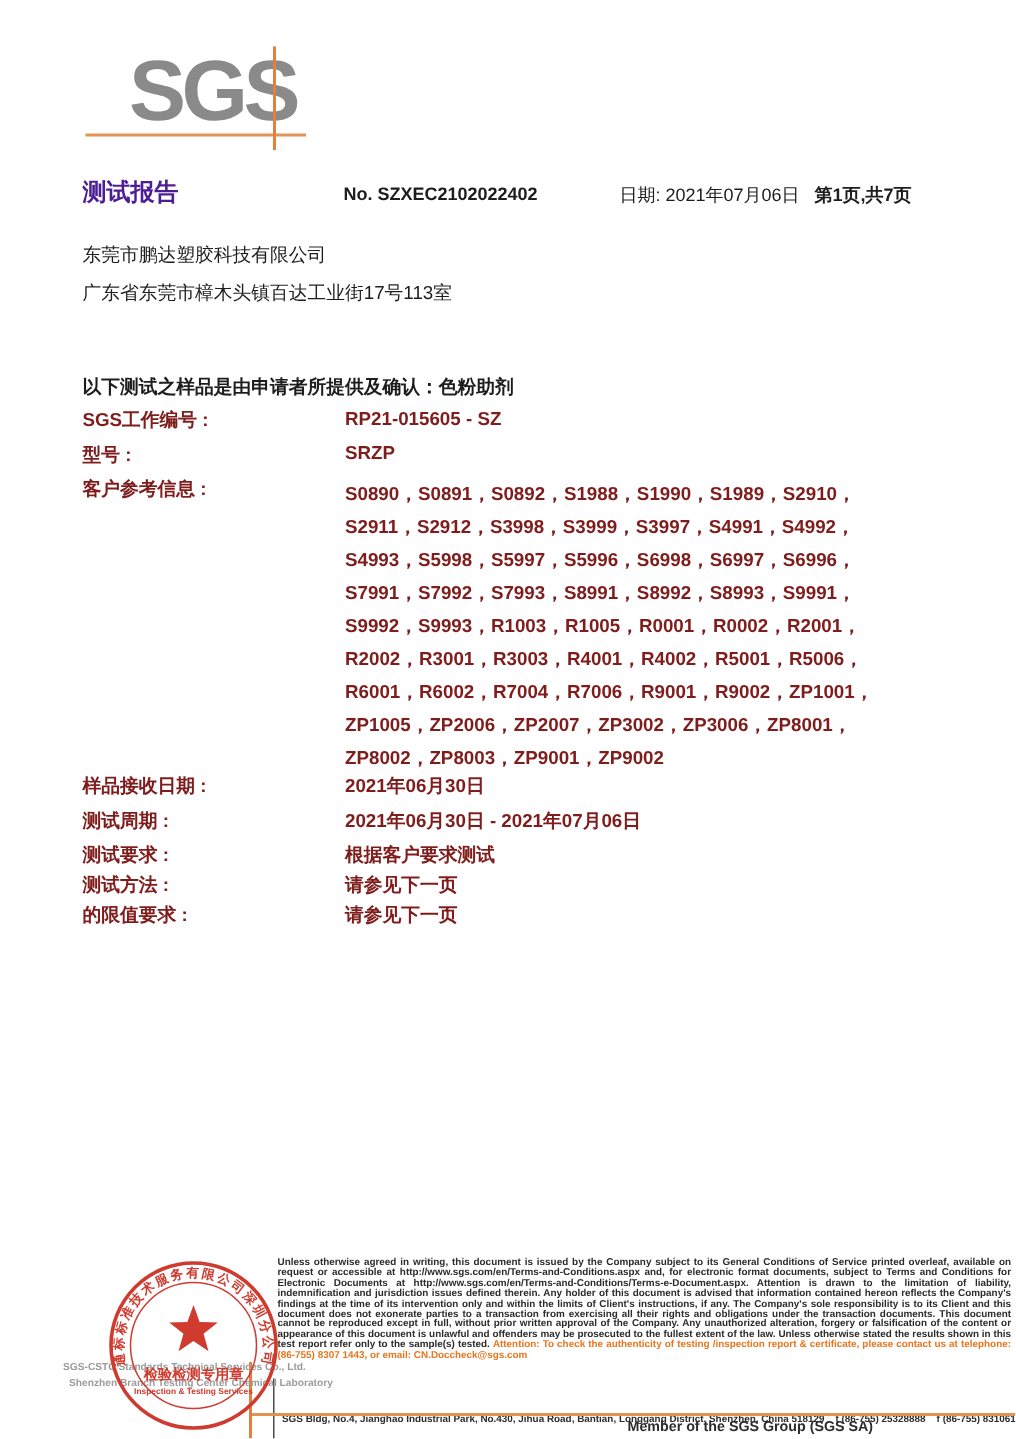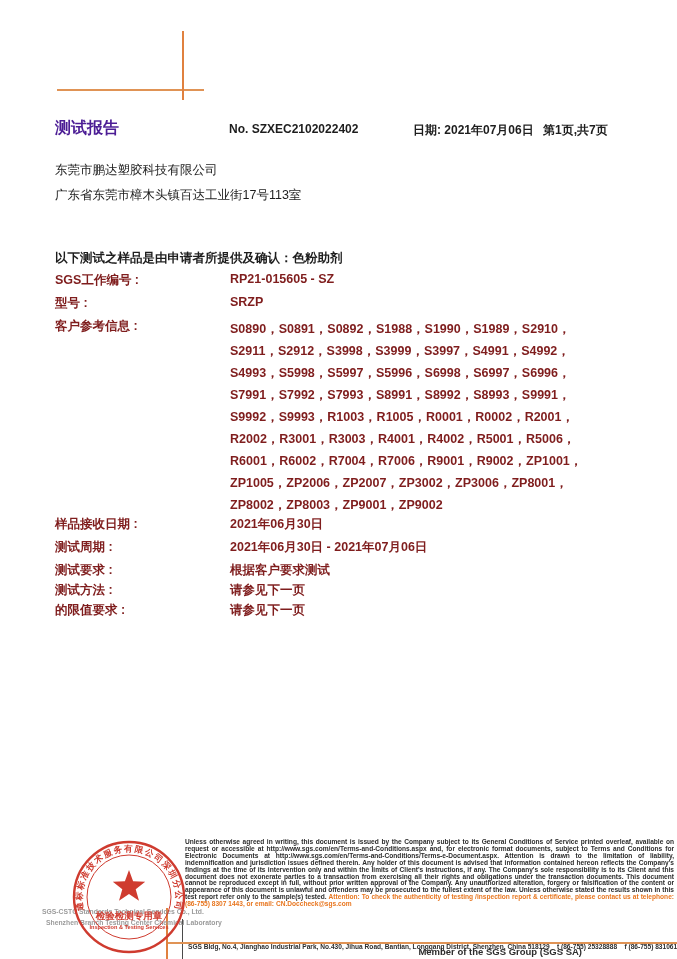--- a/index.html
+++ b/index.html
@@ -15,21 +15,21 @@
   .logo-text{
     position:absolute;left:86px;top:33px;
     font-size:57px;font-weight:bold;color:#8a8a8a;
     letter-spacing:-3px;line-height:56px;
   }
   .logo-hline{position:absolute;left:57px;top:89px;width:147px;height:2px;background:#e09355;}
   .logo-vline{position:absolute;left:182px;top:31px;width:2px;height:69px;background:#e0813f;}
   
   .report-title{position:absolute;left:55px;top:118px;font-size:16px;font-weight:bold;color:#4c1d95;}
   .report-no{position:absolute;left:229px;top:122px;font-size:12px;font-weight:600;color:#1d1d1d;}
-  .report-date{position:absolute;left:413px;top:122px;font-size:12px;font-weight:700;color:#1d1d1d;}
+  .report-date{position:absolute;left:413px;top:122px;font-size:12px;font-weight:400;color:#1d1d1d;}
   .report-page{position:absolute;left:543px;top:122px;font-size:12px;font-weight:600;color:#1d1d1d;}
   
   .applicant{position:absolute;left:55px;top:158px;font-size:12.5px;font-weight:400;line-height:25px;color:#1d1d1d;}
   
   .sample-statement{position:absolute;left:55px;top:250px;font-size:12.5px;font-weight:600;color:#1d1d1d;}
   .fields{position:absolute;left:55px;top:272px;width:600px;font-size:12.5px;font-weight:600;color:#7f1d1d;}
   .frow{display:flex;align-items:flex-start;}
   .flabel{width:175px;flex:0 0 175px;}
   .fvalue{flex:1;}
   .h23{min-height:23px;}
@@ -53,20 +53,21 @@
   .member{position:absolute;left:0;top:946px;width:582px;text-align:right;font-size:9.5px;font-weight:600;color:#2c2c2c;}
   .lab-name{position:absolute;left:42px;top:906px;font-size:6.8px;line-height:11px;color:#9b9b9b;font-weight:bold;z-index:1;}
   .lab-name .l2{margin-left:4px;}
   .stamp{position:absolute;left:58px;top:840px;z-index:2;}
 </style>
 </head>
 <body>
 
 <div class="page">
 
+  <div class="logo-text">SGS</div>
   <div class="logo-hline"></div>
   <div class="logo-vline"></div>
 
   <div class="report-title">测试报告</div>
   <div class="report-no">No. SZXEC2102022402</div>
   <div class="report-date">日期: 2021年07月06日</div>
   <div class="report-page">第1页,共7页</div>
 
   <div class="applicant">
     <div>东莞市鹏达塑胶科技有限公司</div>

